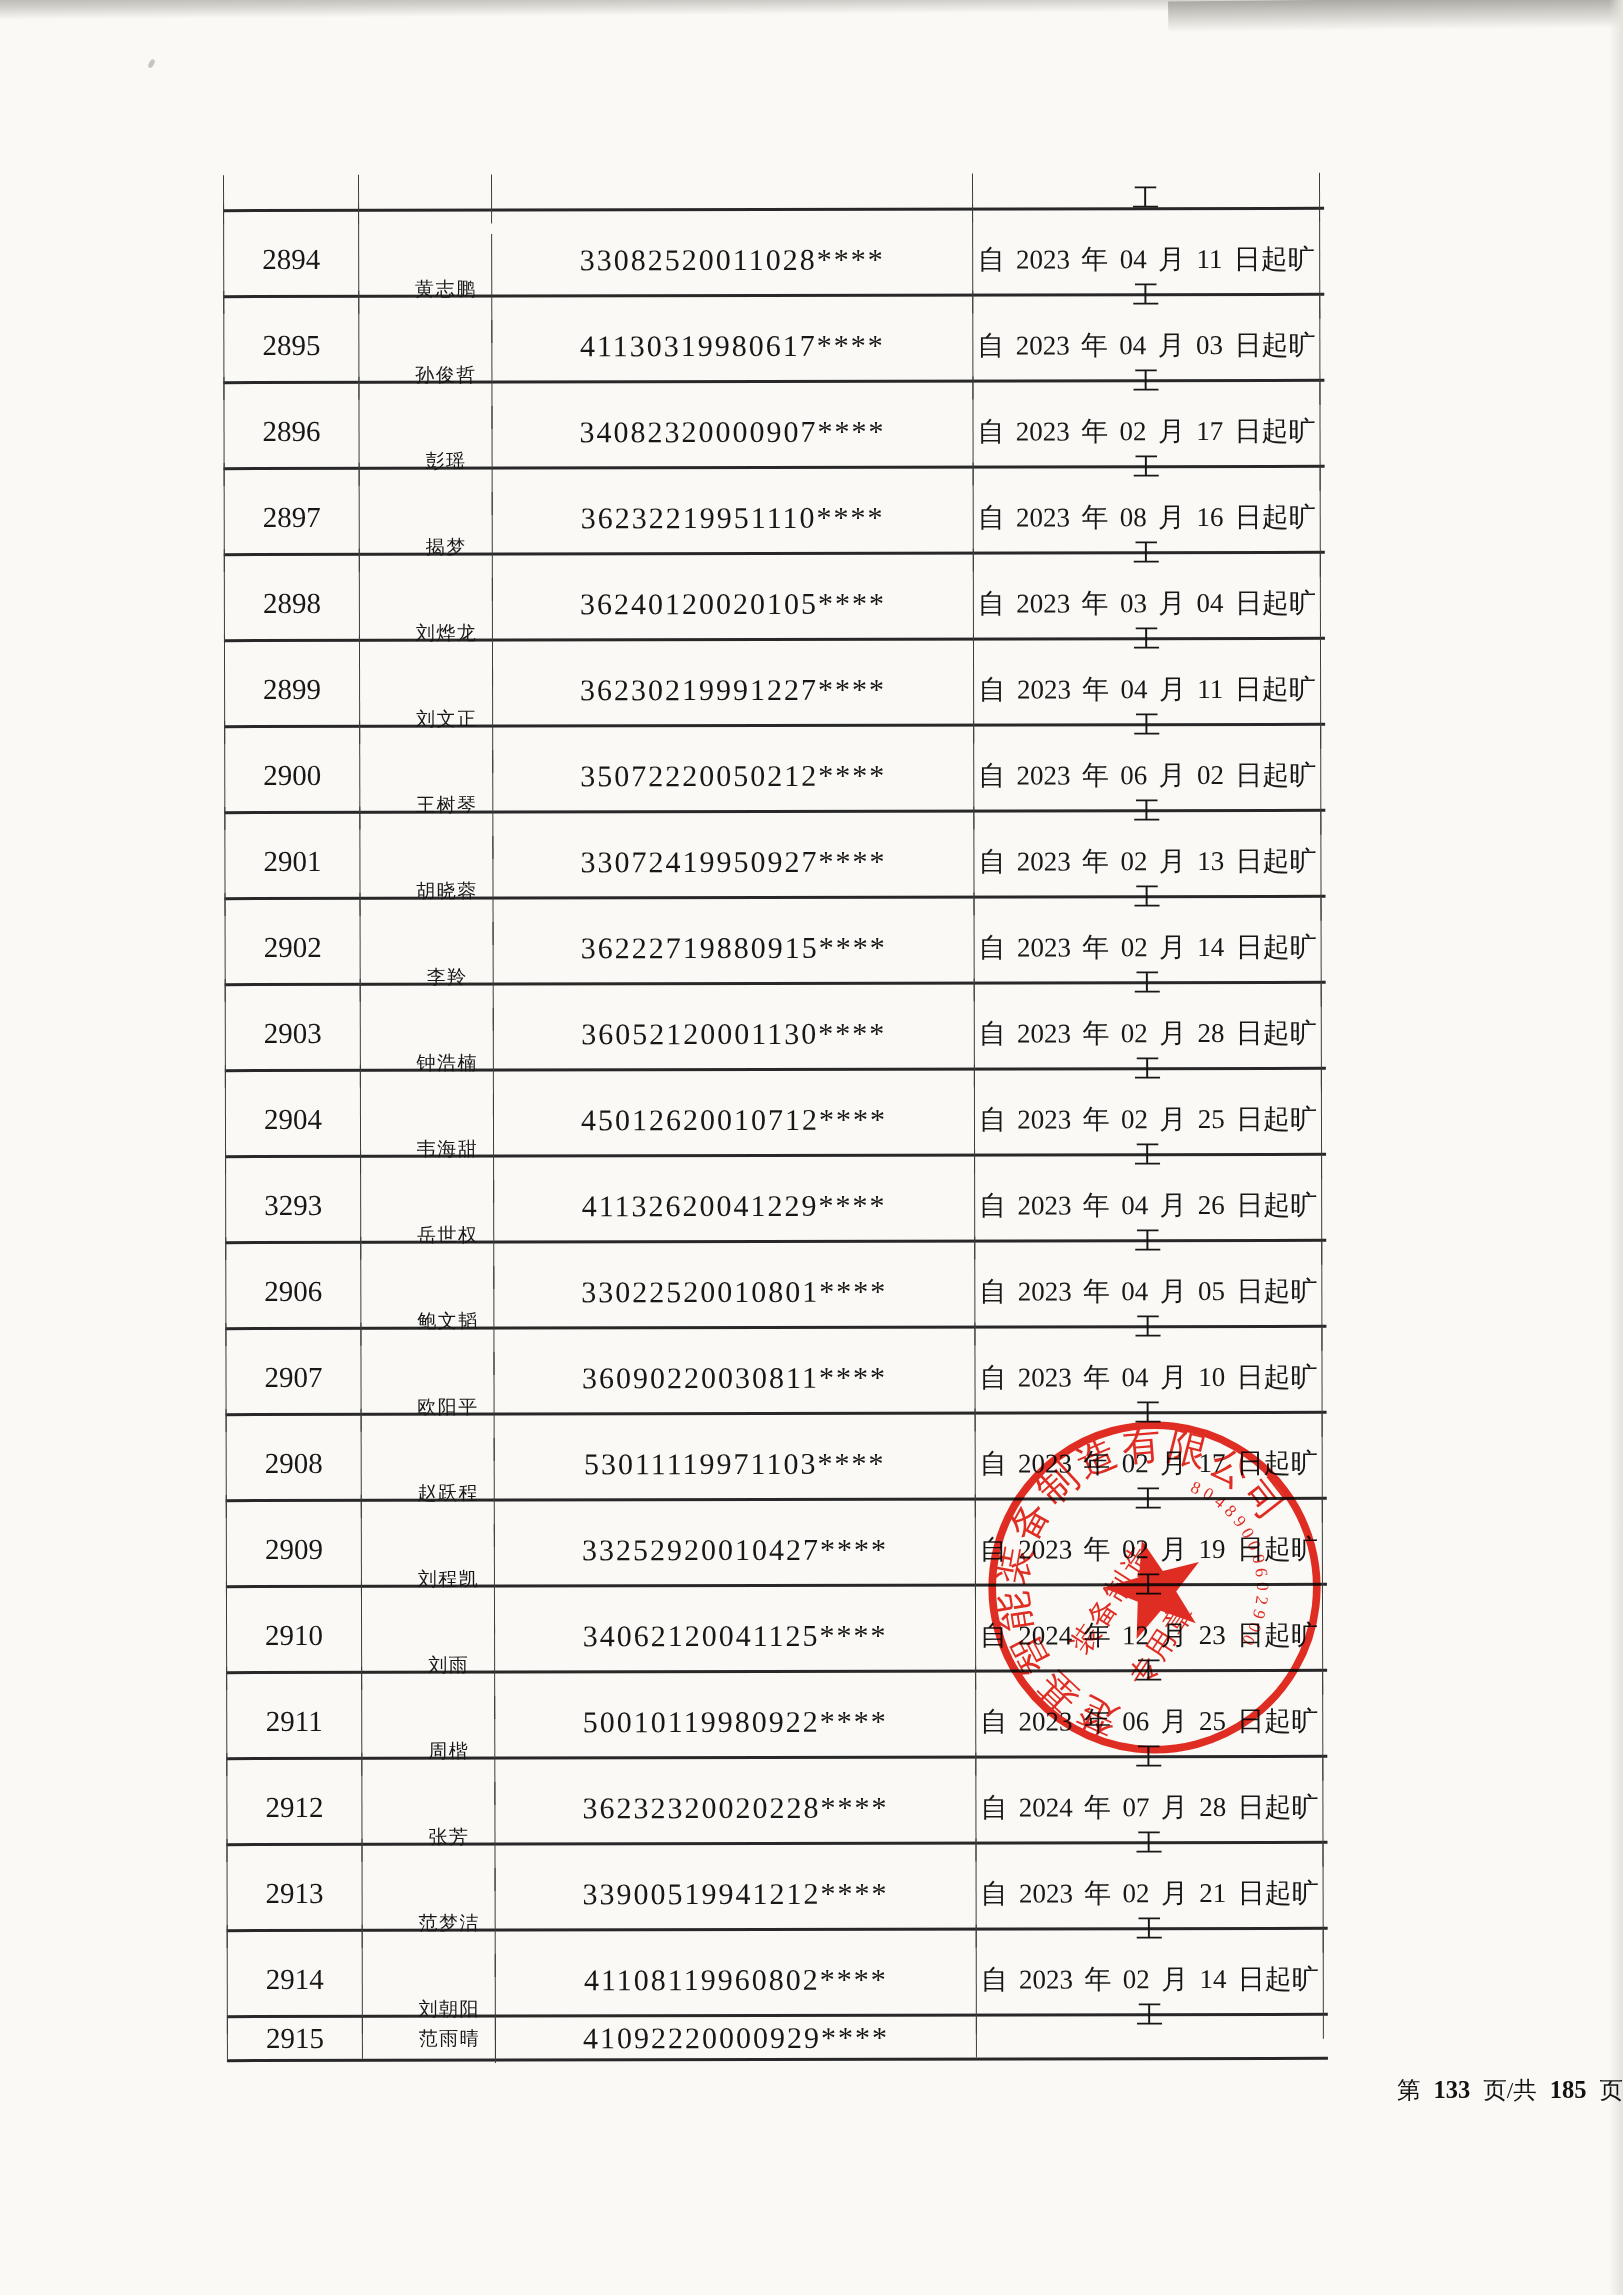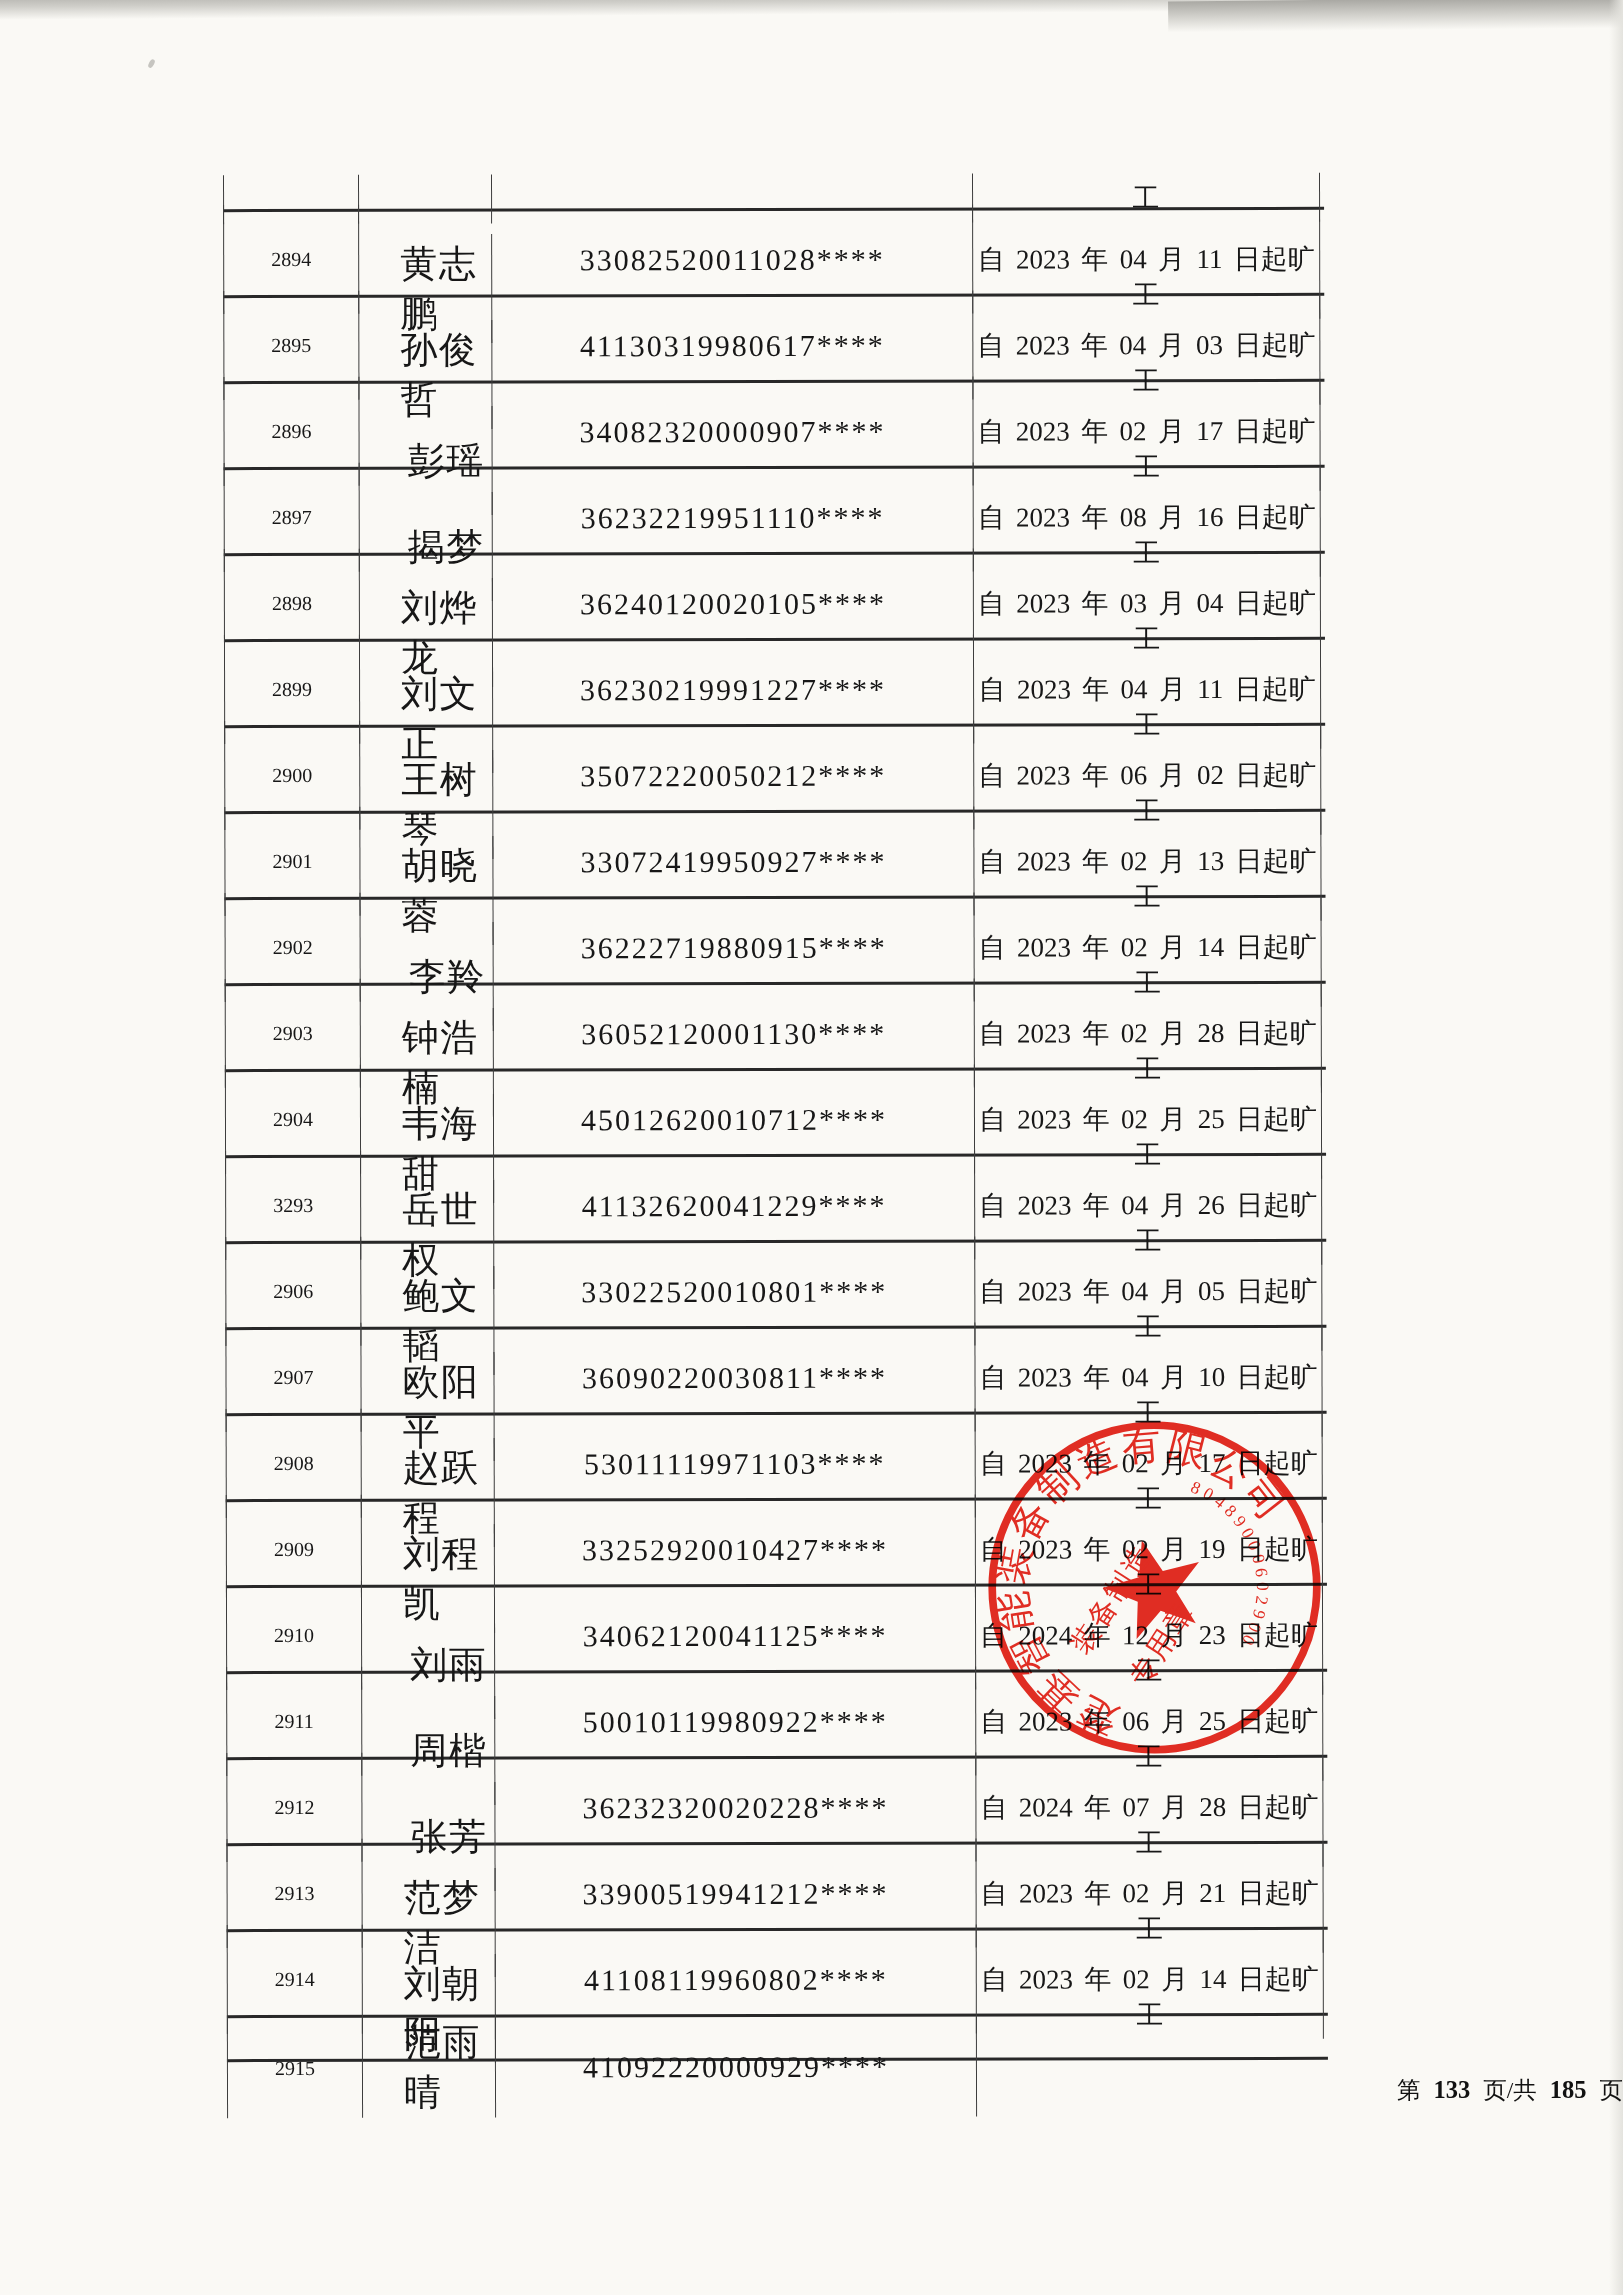--- a/index.html
+++ b/index.html
@@ -44,23 +44,23 @@
   .row.full{height:86px;}
   .row.carryover{height:37px;}
   .row.last{height:44px;}
   .cell{
     box-sizing:border-box;
     border-right:1.5px solid #3d3d3d;
     display:flex;justify-content:center;align-items:center;
     overflow:visible;
   }
   .cell:first-child{border-left:1.5px solid #3d3d3d;}
-  .c-no{font-size:20px;text-align:right;}
+  .c-no{font-size:29px;text-align:right;}
   .row.full .c-no{transform:translateY(-7.1px);}
-  .c-name{font-size:37px;letter-spacing:1.5px;margin-left:41px;}
+  .c-name{font-size:19px;letter-spacing:1.5px;margin-left:41px;}
   .row.full .c-name{transform:translateY(22.5px);}
   .c-id{font-size:30px;letter-spacing:2px;}
   .row.full .c-id{transform:translateY(-6.1px);}
   .c-date{flex-direction:column;justify-content:space-between;padding:6.6px 2px;font-size:27px;word-spacing:4.6px;}
   .row.carryover .c-date,.row.last .c-date{justify-content:center;}
   .d1{white-space:nowrap;margin-top:24px;}
   .d2{letter-spacing:0;}
   
   .footer{
     position:absolute;left:0;top:2074px;width:100%;

